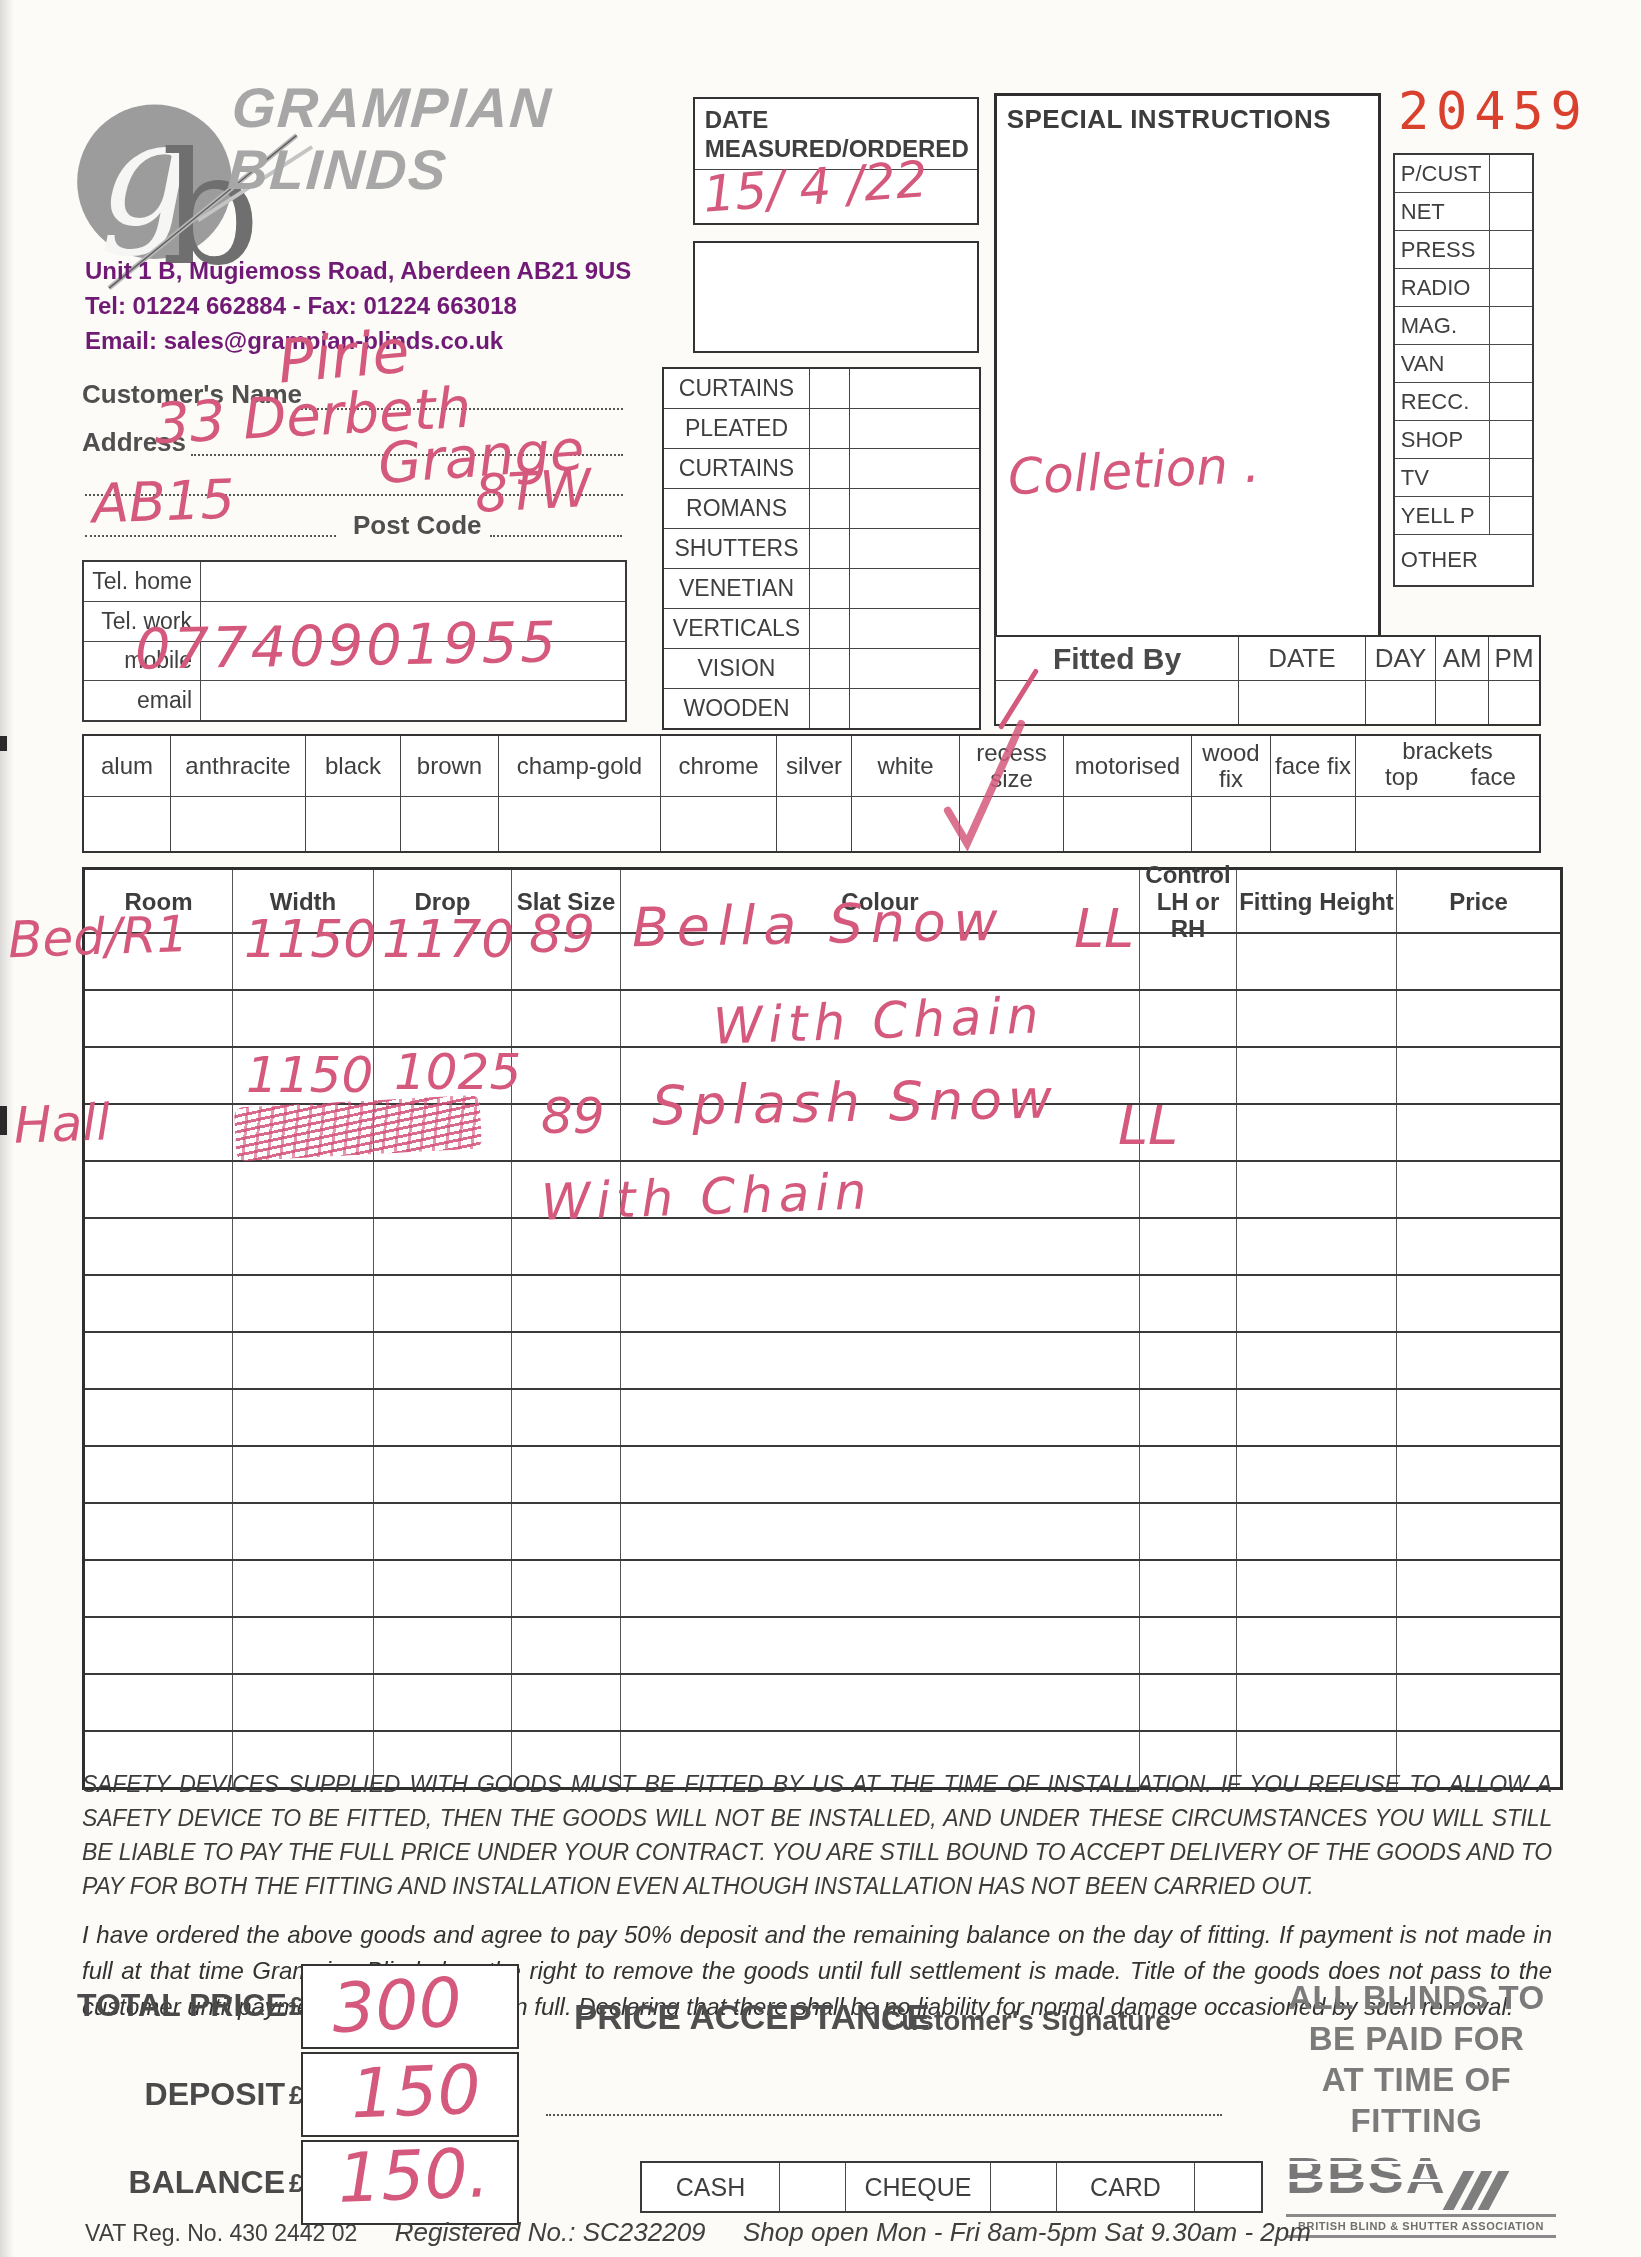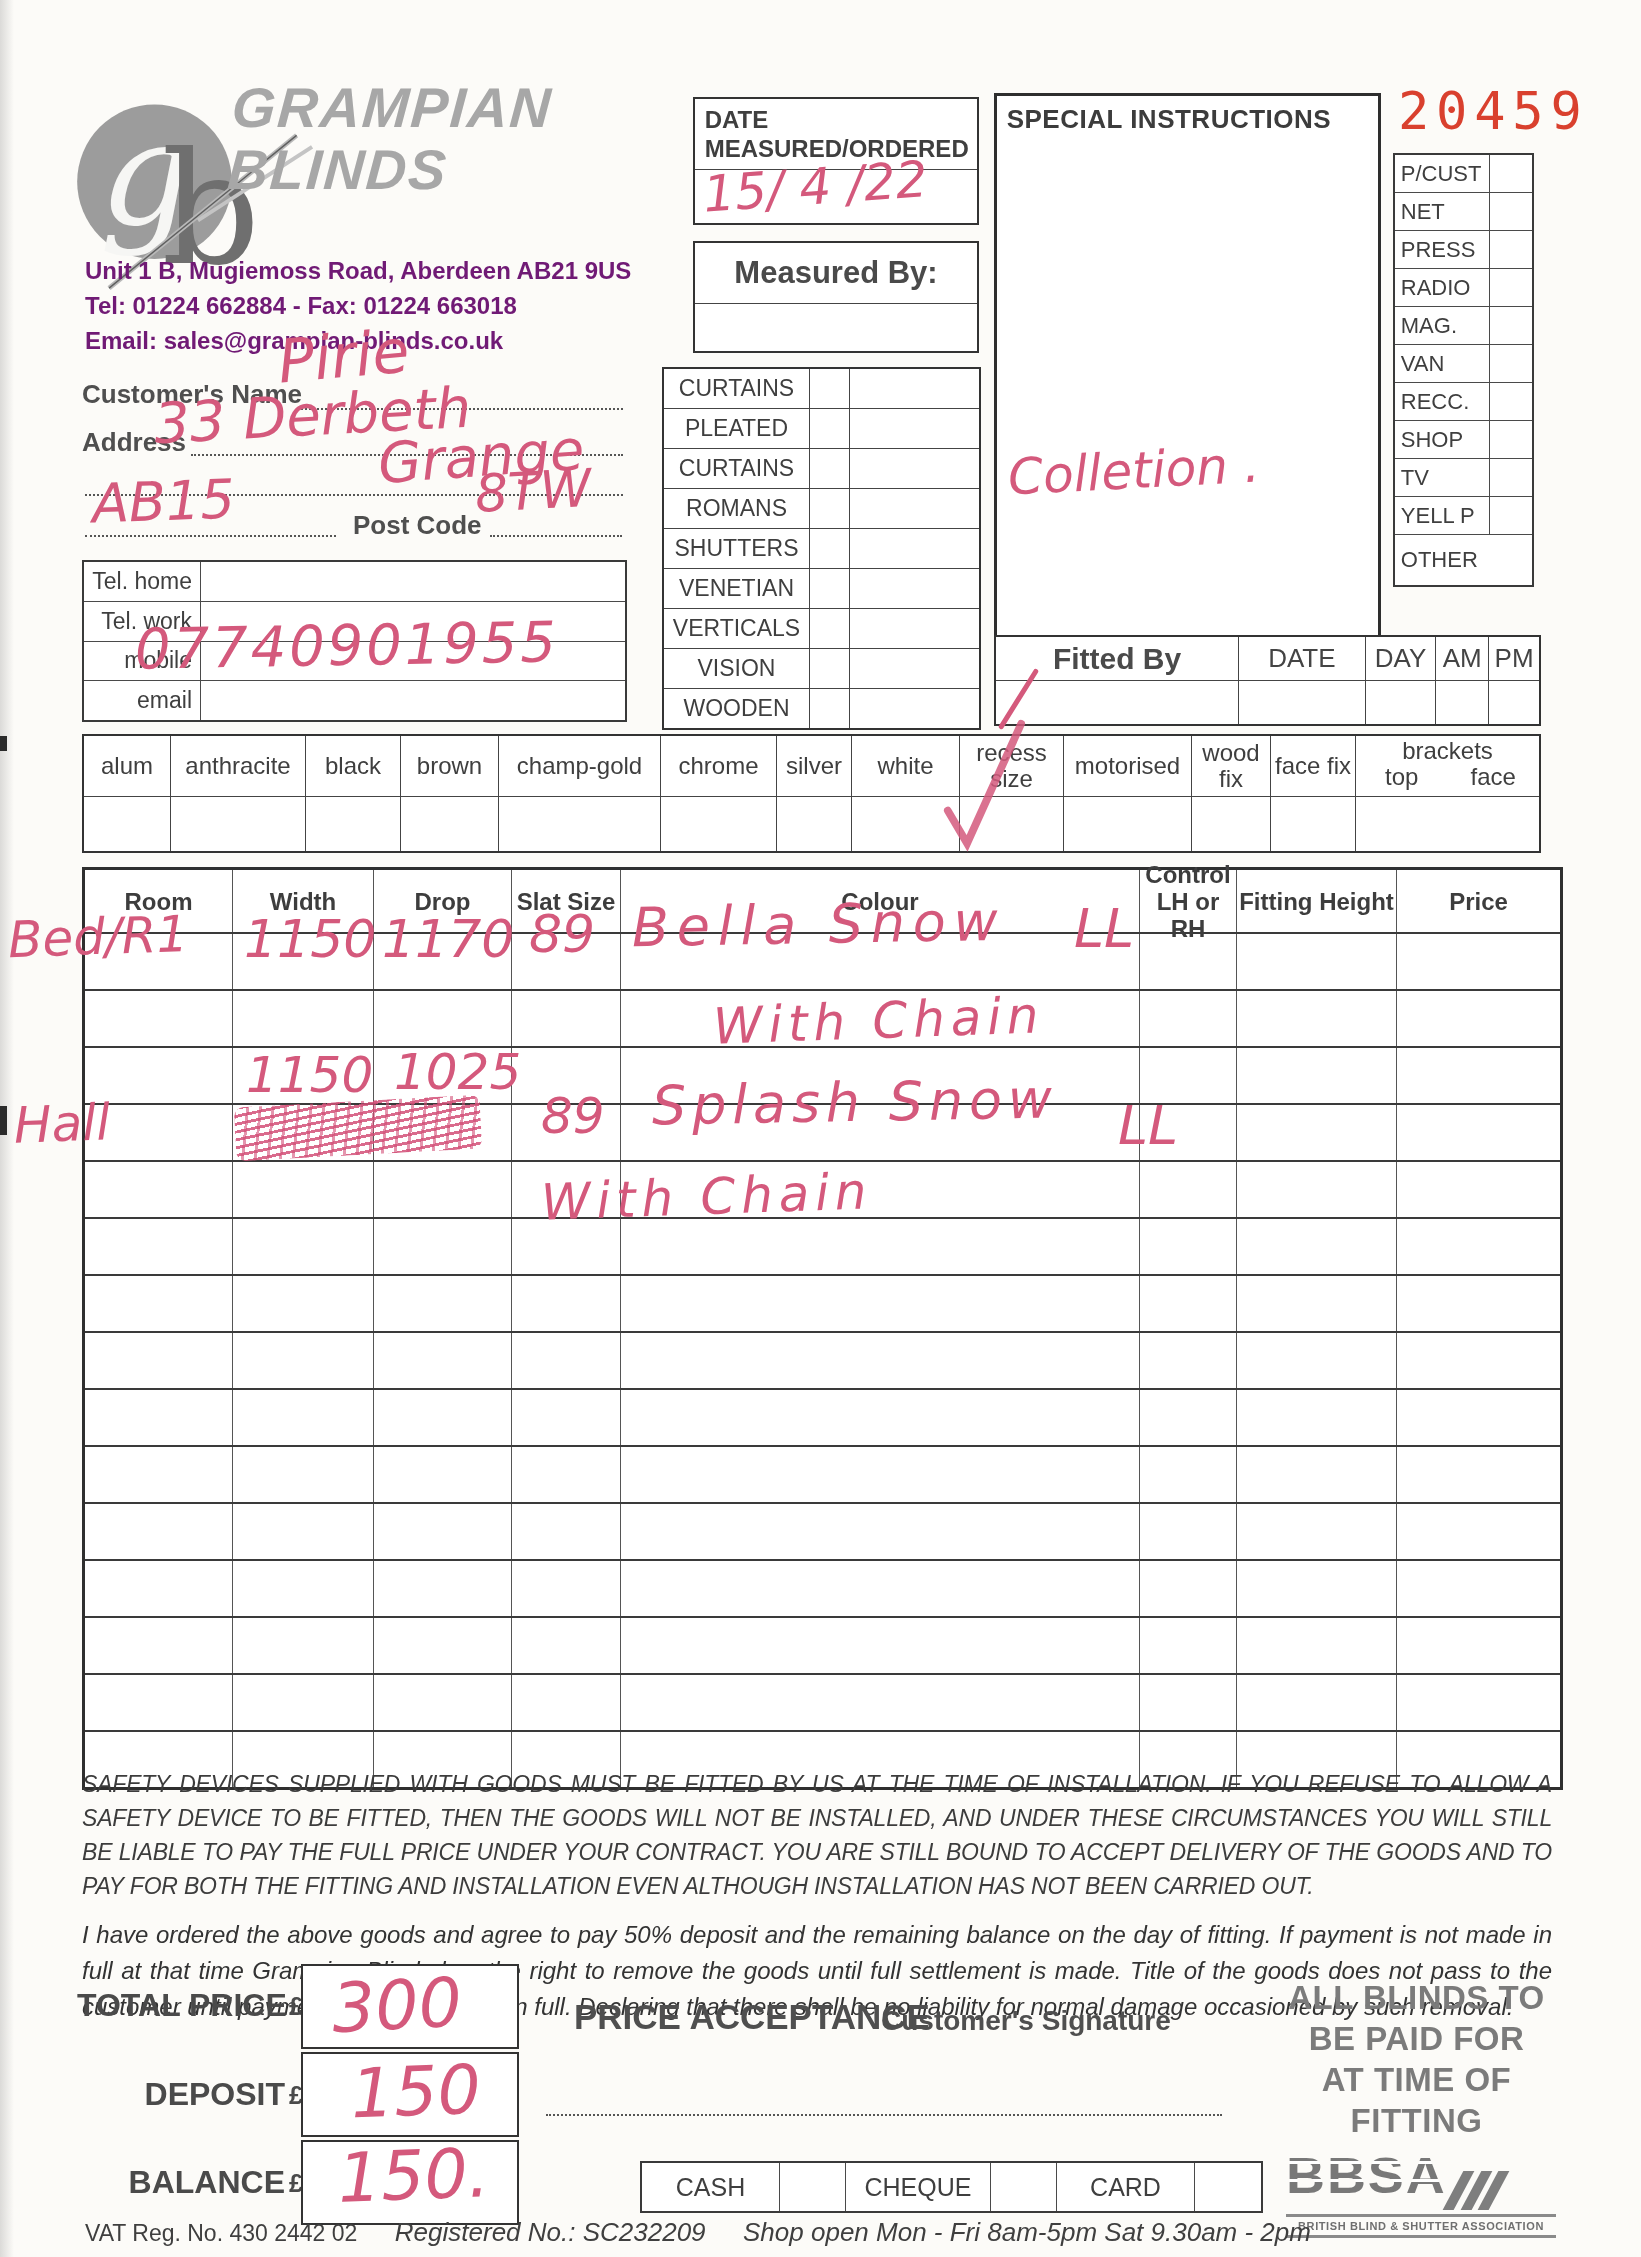--- a/index.html
+++ b/index.html
@@ -194,21 +194,20 @@
     </div>
 
   <div id="date-box">
     <div class="db-label">
       <div>DATE</div>
       <div>MEASURED/ORDERED</div>
     </div>
     <div style="height:39px;"></div>
   </div>
   <div id="measured-box">
-    <div class="mb-label">Measured By:</div>
     <div style="height:46px;"></div>
   </div>
 
   <div id="si-box">
     <div class="si-label">SPECIAL INSTRUCTIONS</div>
   </div>
 
   <div id="order-no">20459</div>
   <div id="mk-rows">
       <div class="mk-row">

